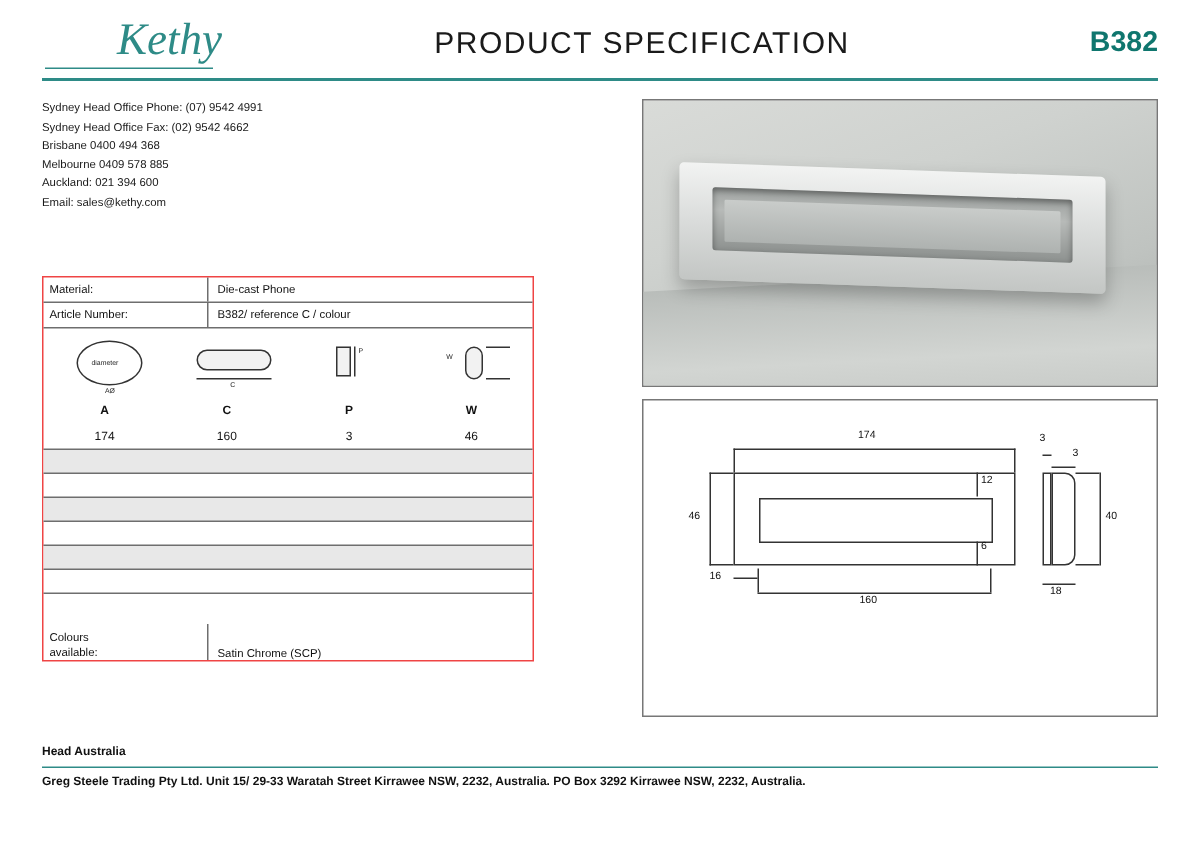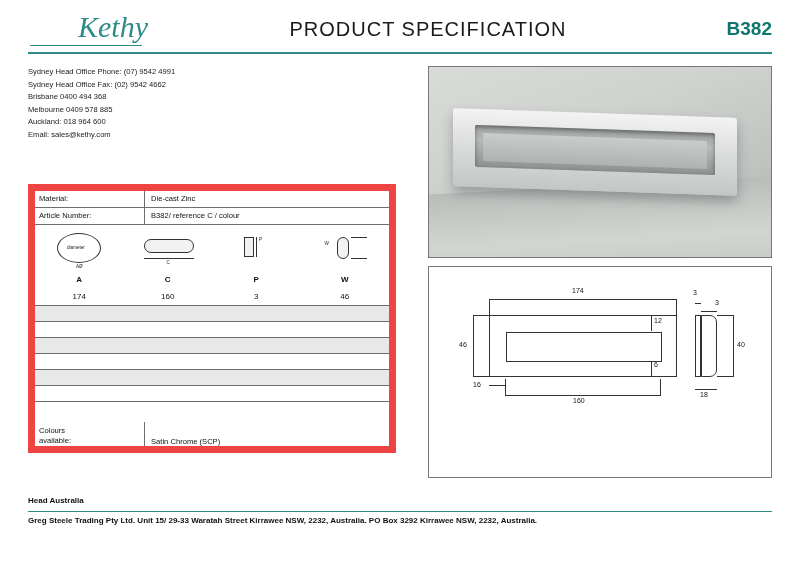--- a/index.html
+++ b/index.html
@@ -91,22 +91,22 @@
     line-height: 12.6px;
     color: #1a1a1a;
   }
   .contact div { white-space: nowrap; }
 
   
   .spec-table {
     position: absolute;
     left: 28px;
     top: 184px;
-    width: 368px;
-    border: 7px solid #ef4444;
+    width: 328px;
+    border: 1px solid #ef4444;
     box-sizing: border-box;
   }
   .spec-row {
     display: flex;
     border-bottom: 1px solid #6e6e6e;
     height: 17px;
     box-sizing: border-box;
   }
   .spec-row .lbl {
     width: 110px;
@@ -323,29 +323,29 @@
     <div class="doc-title">PRODUCT SPECIFICATION</div>
     <div class="model-code">B382</div>
   </div>
   <div class="header-rule"></div>
 
   <div class="contact">
     <div>Sydney Head Office Phone: (07) 9542 4991</div>
     <div>Sydney Head Office Fax: (02) 9542 4662</div>
     <div>Brisbane 0400 494 368</div>
     <div>Melbourne 0409 578 885</div>
-    <div>Auckland: 018 964 600</div>
+    <div>Auckland: 021 394 600</div>
     <div>Email: sales@kethy.com</div>
   </div>
 
   <div class="spec-table">
 
     <div class="spec-row">
       <div class="lbl">Material:</div>
-      <div class="val">Die-cast Zinc</div>
+      <div class="val">Die-cast Phone</div>
     </div>
 
     <div class="spec-row">
       <div class="lbl">Article Number:</div>
       <div class="val">B382/ reference C / colour</div>
     </div>
 
     <div class="icon-row">
       <div class="icon-cell">
         <div class="ico-circle"></div>

